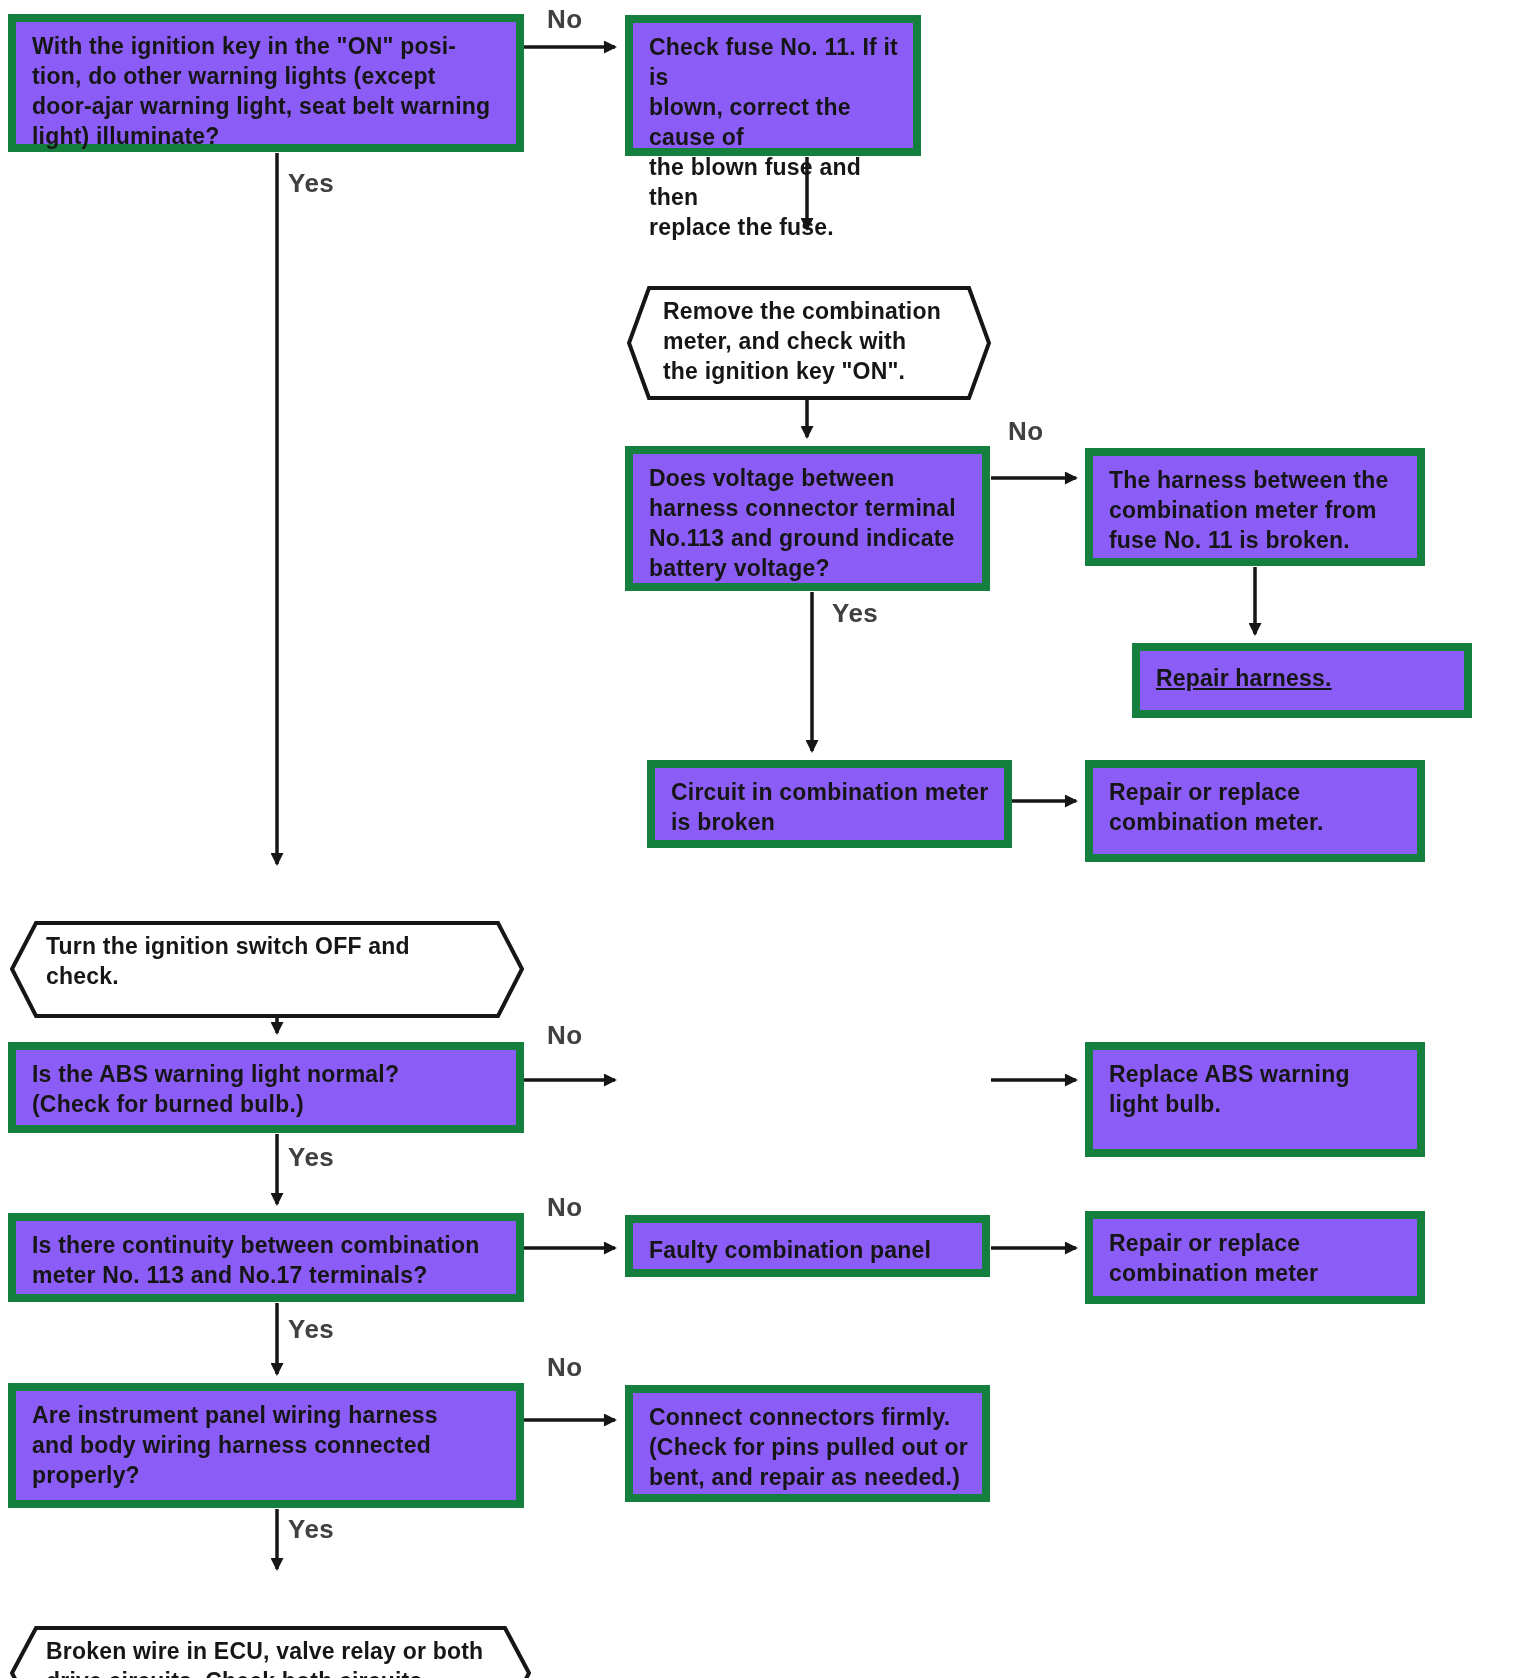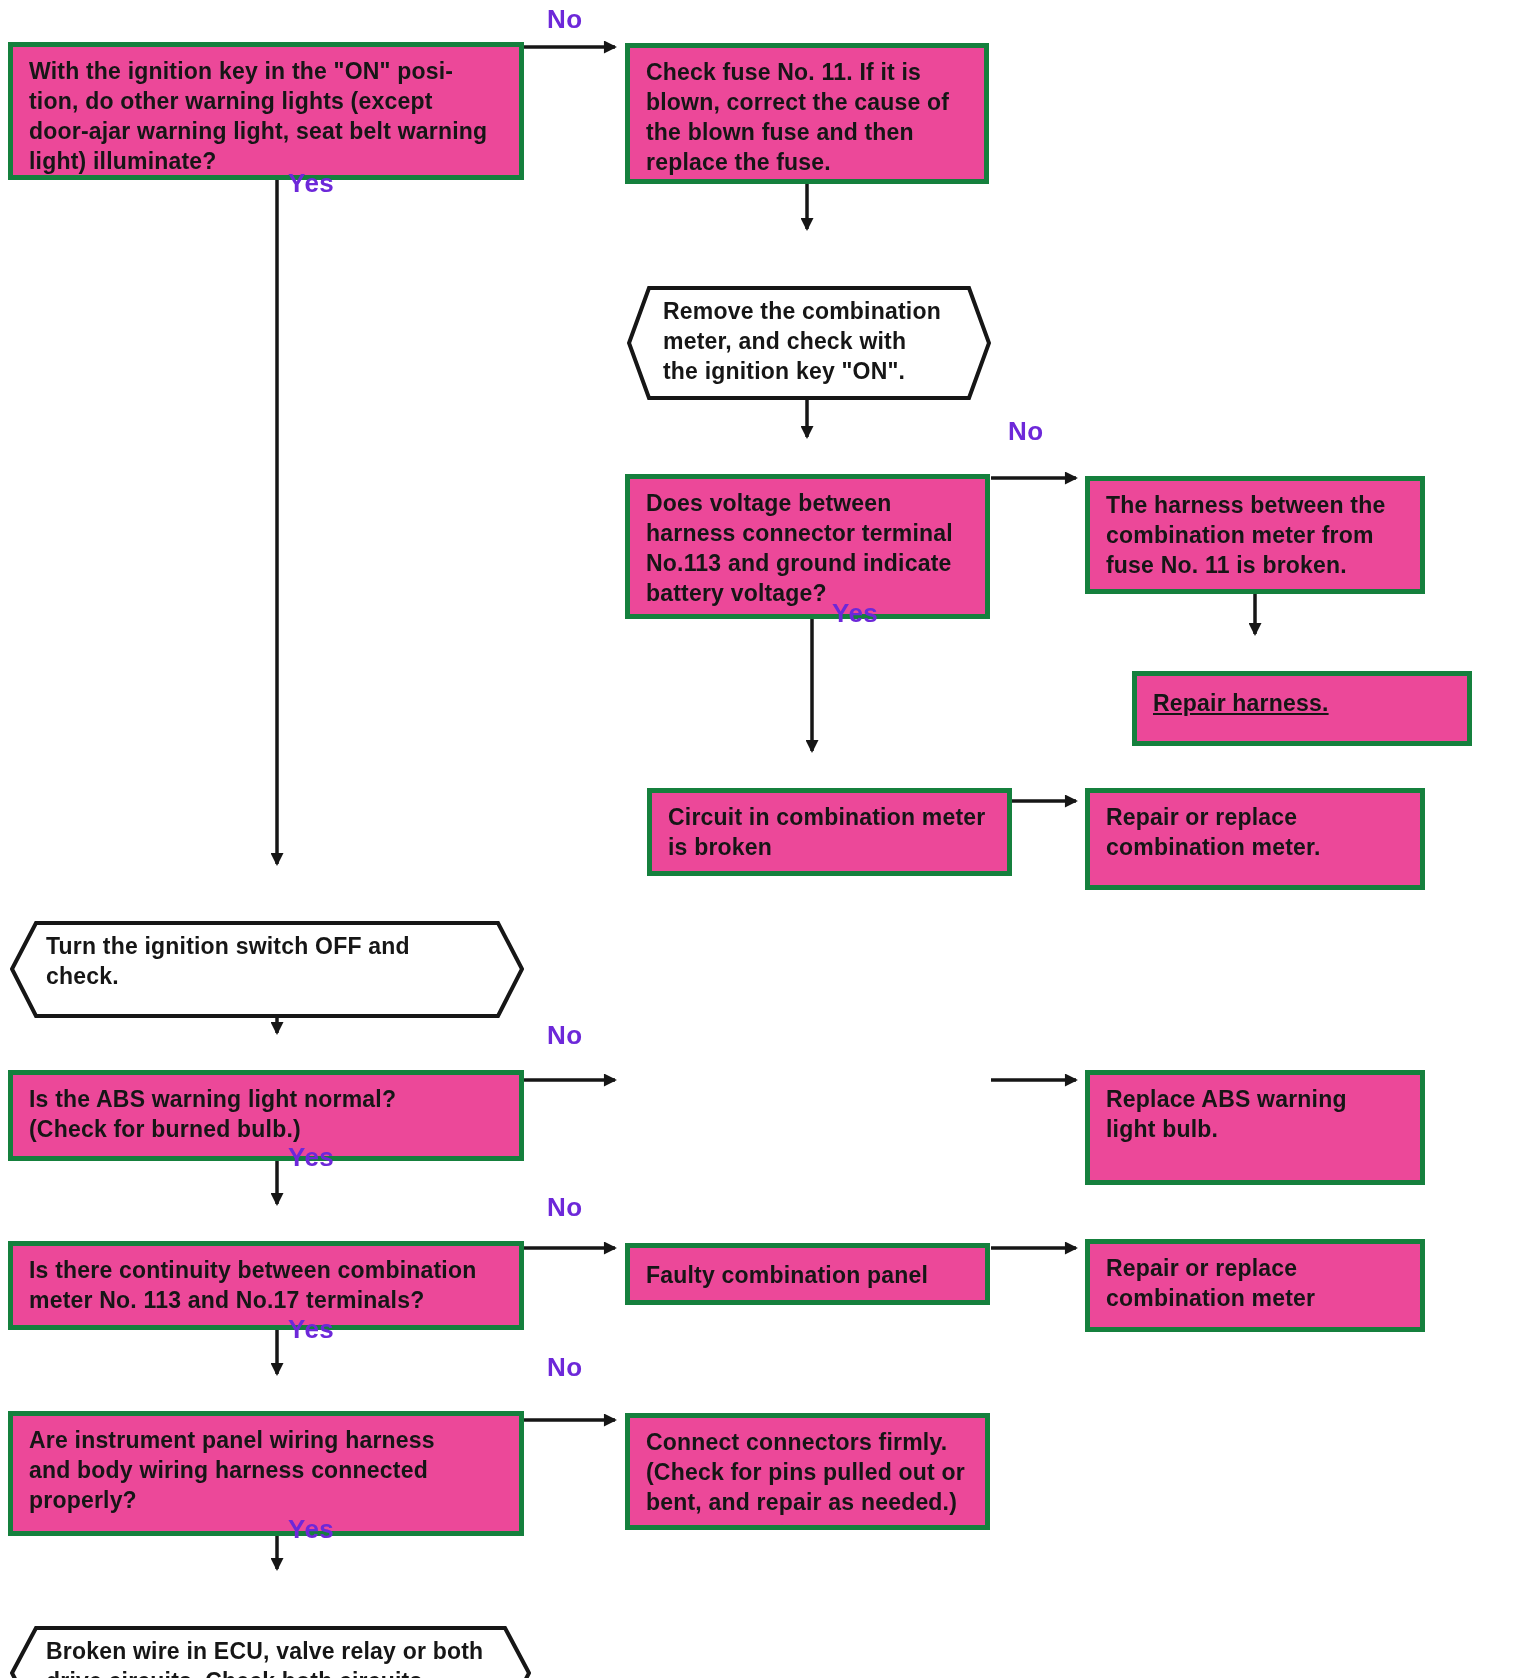--- a/index.html
+++ b/index.html
@@ -6,36 +6,36 @@
   .canvas{
     position:relative;
     width:1536px;height:1678px;
     background:#ffffff;
     font-family:"Liberation Sans","DejaVu Sans",sans-serif;
     color:#161616;
     overflow:hidden;
   }
   svg.connectors{position:absolute;left:0;top:0;width:1536px;height:1678px;}
   .node{position:absolute;box-sizing:border-box;}
-  .node.rect{border:5px solid #15803d;background:#ec4899;margin-top:28px;}
+  .node.rect{border:8px solid #15803d;background:#8b5cf6;}
   .txt{
     white-space:pre-line;
     font-size:23px;font-weight:700;line-height:30px;
     letter-spacing:.2px;
   }
   .rect .txt{padding:9px 6px 6px 16px;}
   .hexwrap{position:absolute;left:0;top:0;margin-top:48px;}
   .hex .txt{position:absolute;left:36px;top:10px;}
   .lbl{
-    position:absolute;font-size:26px;font-weight:700;color:#6d28d9;
+    position:absolute;font-size:26px;font-weight:700;color:#404040;
     letter-spacing:.5px;
   }
   
   #n-q1 {left:8px;   top:14px;   width:516px; height:138px;}
-  #n-a1 {left:625px; top:15px;   width:364px; height:141px;}
+  #n-a1 {left:625px; top:15px;   width:296px; height:141px;}
   #n-hex1{left:627px;top:238px;  width:364px; height:114px;}
   #n-q2 {left:625px; top:446px;  width:365px; height:145px;}
   #n-r1 {left:1085px;top:448px;  width:340px; height:118px;}
   #n-r2 {left:1132px;top:643px;  width:340px; height:75px;text-decoration:underline;}
   #n-c1 {left:647px; top:760px;  width:365px; height:88px;}
   #n-r3 {left:1085px;top:760px;  width:340px; height:102px;}
   #n-hex2{left:10px; top:873px;  width:514px; height:97px;}
   #n-q4 {left:8px;   top:1042px; width:516px; height:91px;}
   #n-a4 {left:625px; top:1045px; width:365px; height:86px;}
   #n-r4 {left:1085px;top:1042px; width:340px; height:115px;}

